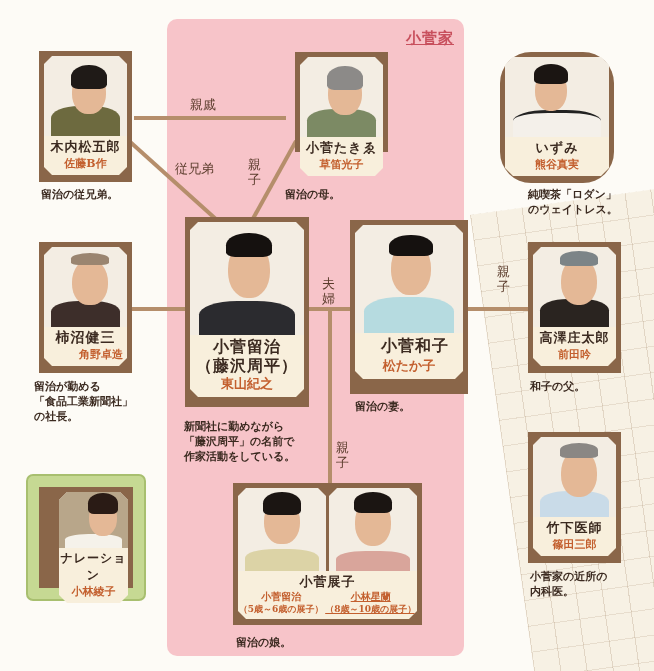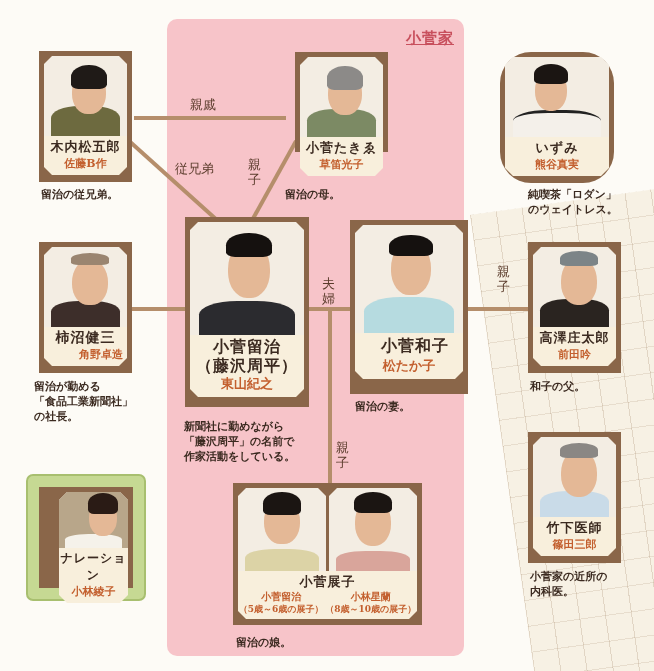--- a/index.html
+++ b/index.html
@@ -224,21 +224,21 @@
       </div>
     </div>
   </div>
   <div class="label" style="position:relative;">
     <div class="role" style="font-size:13px;">小菅展子</div>
     <div style="display:flex;justify-content:space-around;">
       <div class="actor" style="font-size:10px;line-height:12px;">
         <div>小菅留治</div>
         <div style="font-size:9px;">（5歳～6歳の展子）</div>
       </div>
-      <div class="actor" style="font-size:10px;line-height:12px;">
+      <div class="actor" style="font-size:10px;line-height:12px;text-decoration:underline;">
         <div>小林星蘭</div>
         <div style="font-size:9px;">（8歳～10歳の展子）</div>
       </div>
     </div>
   </div>
 </div>
 <div class="desc" style="left:236px;top:635px;">留治の娘。</div>
 
 <div class="narr-box"></div>
 <div class="card" style="left:39px;top:487px;width:94px;height:101px;padding-left:20px;">

